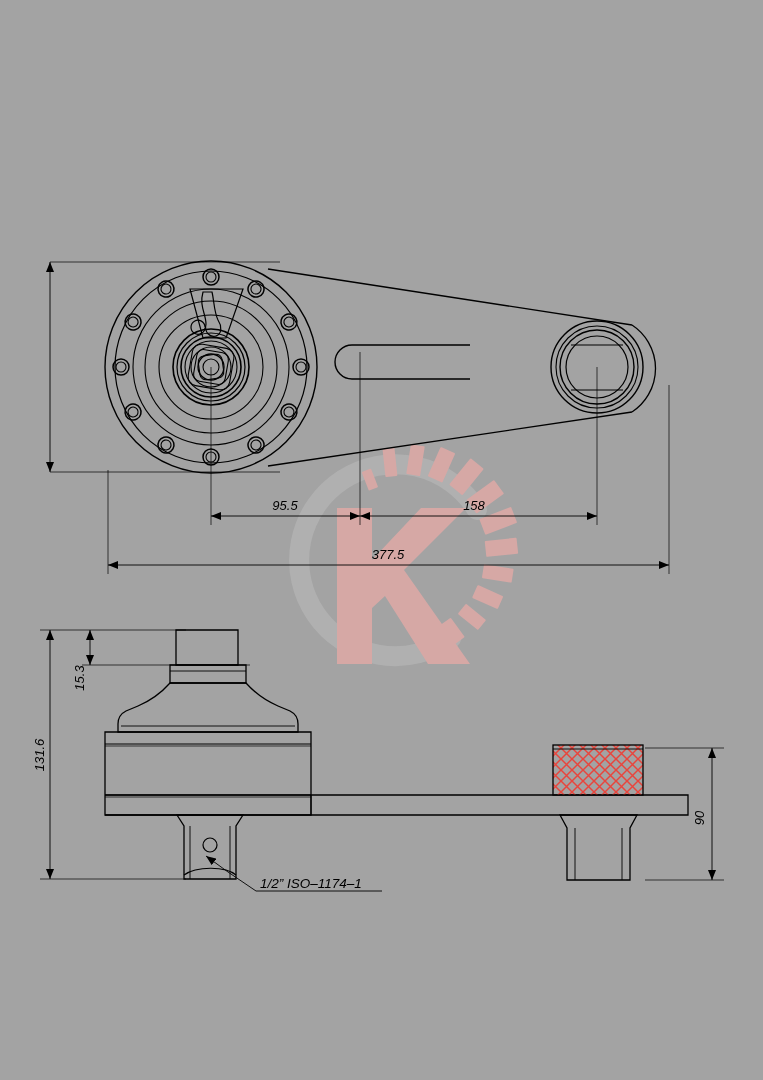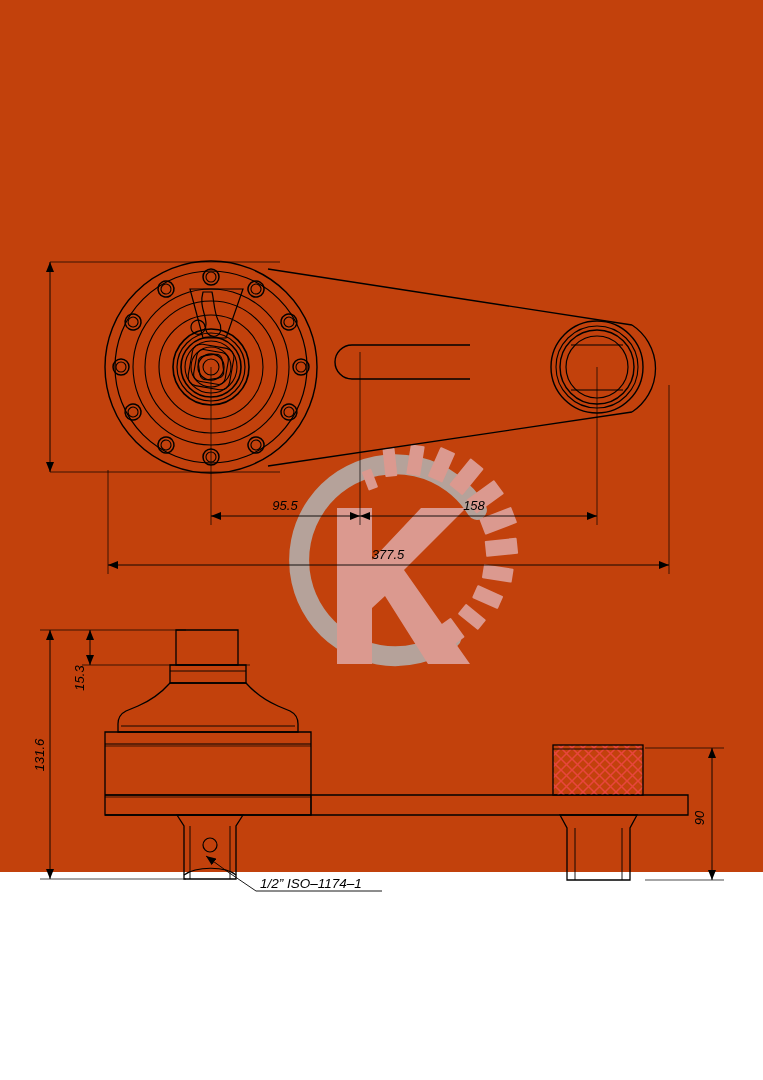--- a/index.html
+++ b/index.html
@@ -9,22 +9,22 @@
   }
   body {
     width: 763px;
     height: 1080px;
     overflow: hidden;
     font-family: "Liberation Sans", sans-serif;
   }
   #drawing-root {
     position: relative;
     width: 763px;
-    height: 872px;
-    background: #c2410c;
+    height: 1080px;
+    background: #a3a3a3;
   }
   svg.sheet {
     position: absolute;
     left: 0;
     top: 0;
     width: 763px;
     height: 1080px;
     display: block;
   }
   .dimtext {

